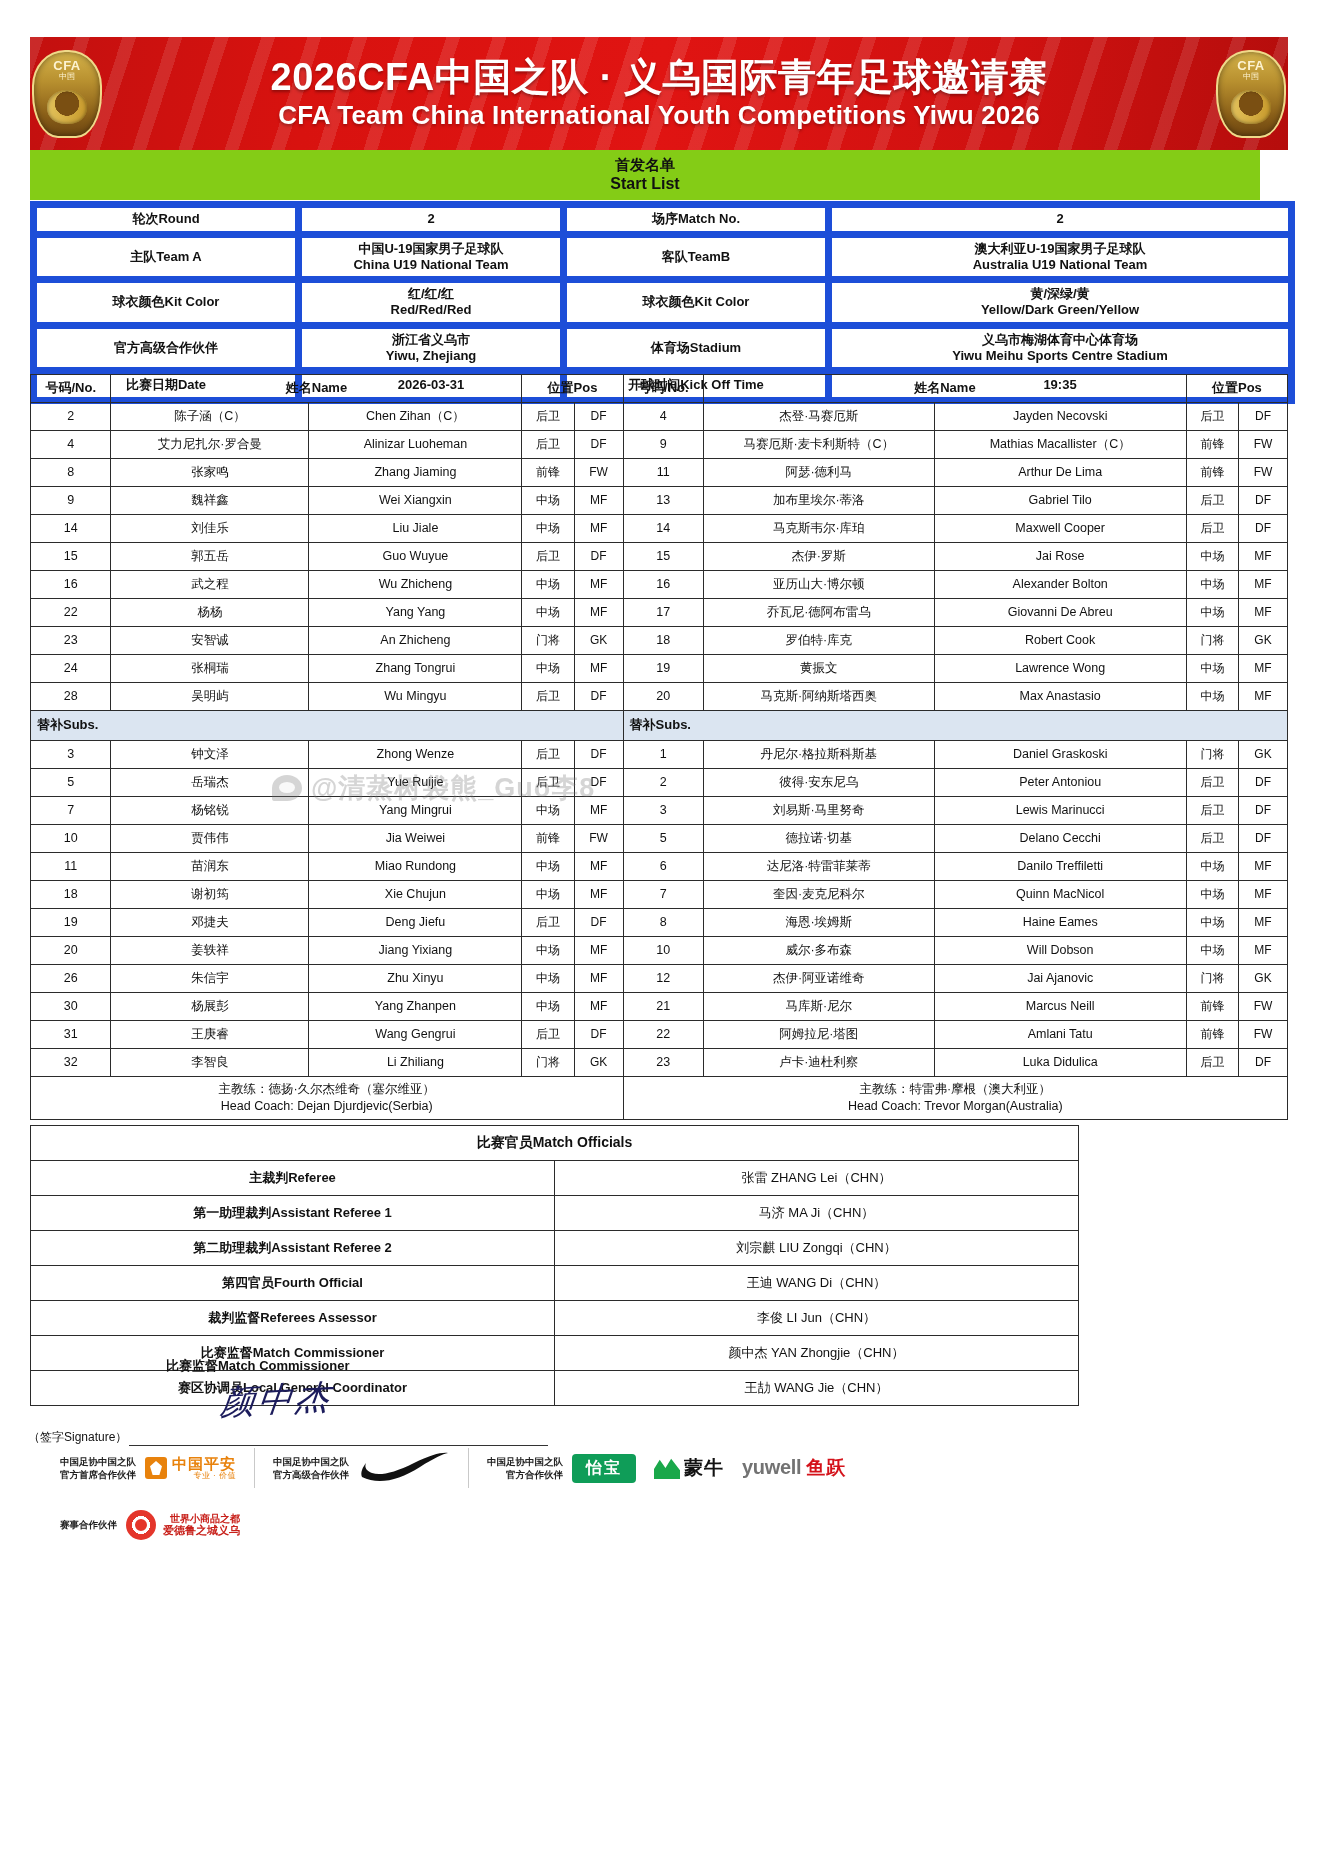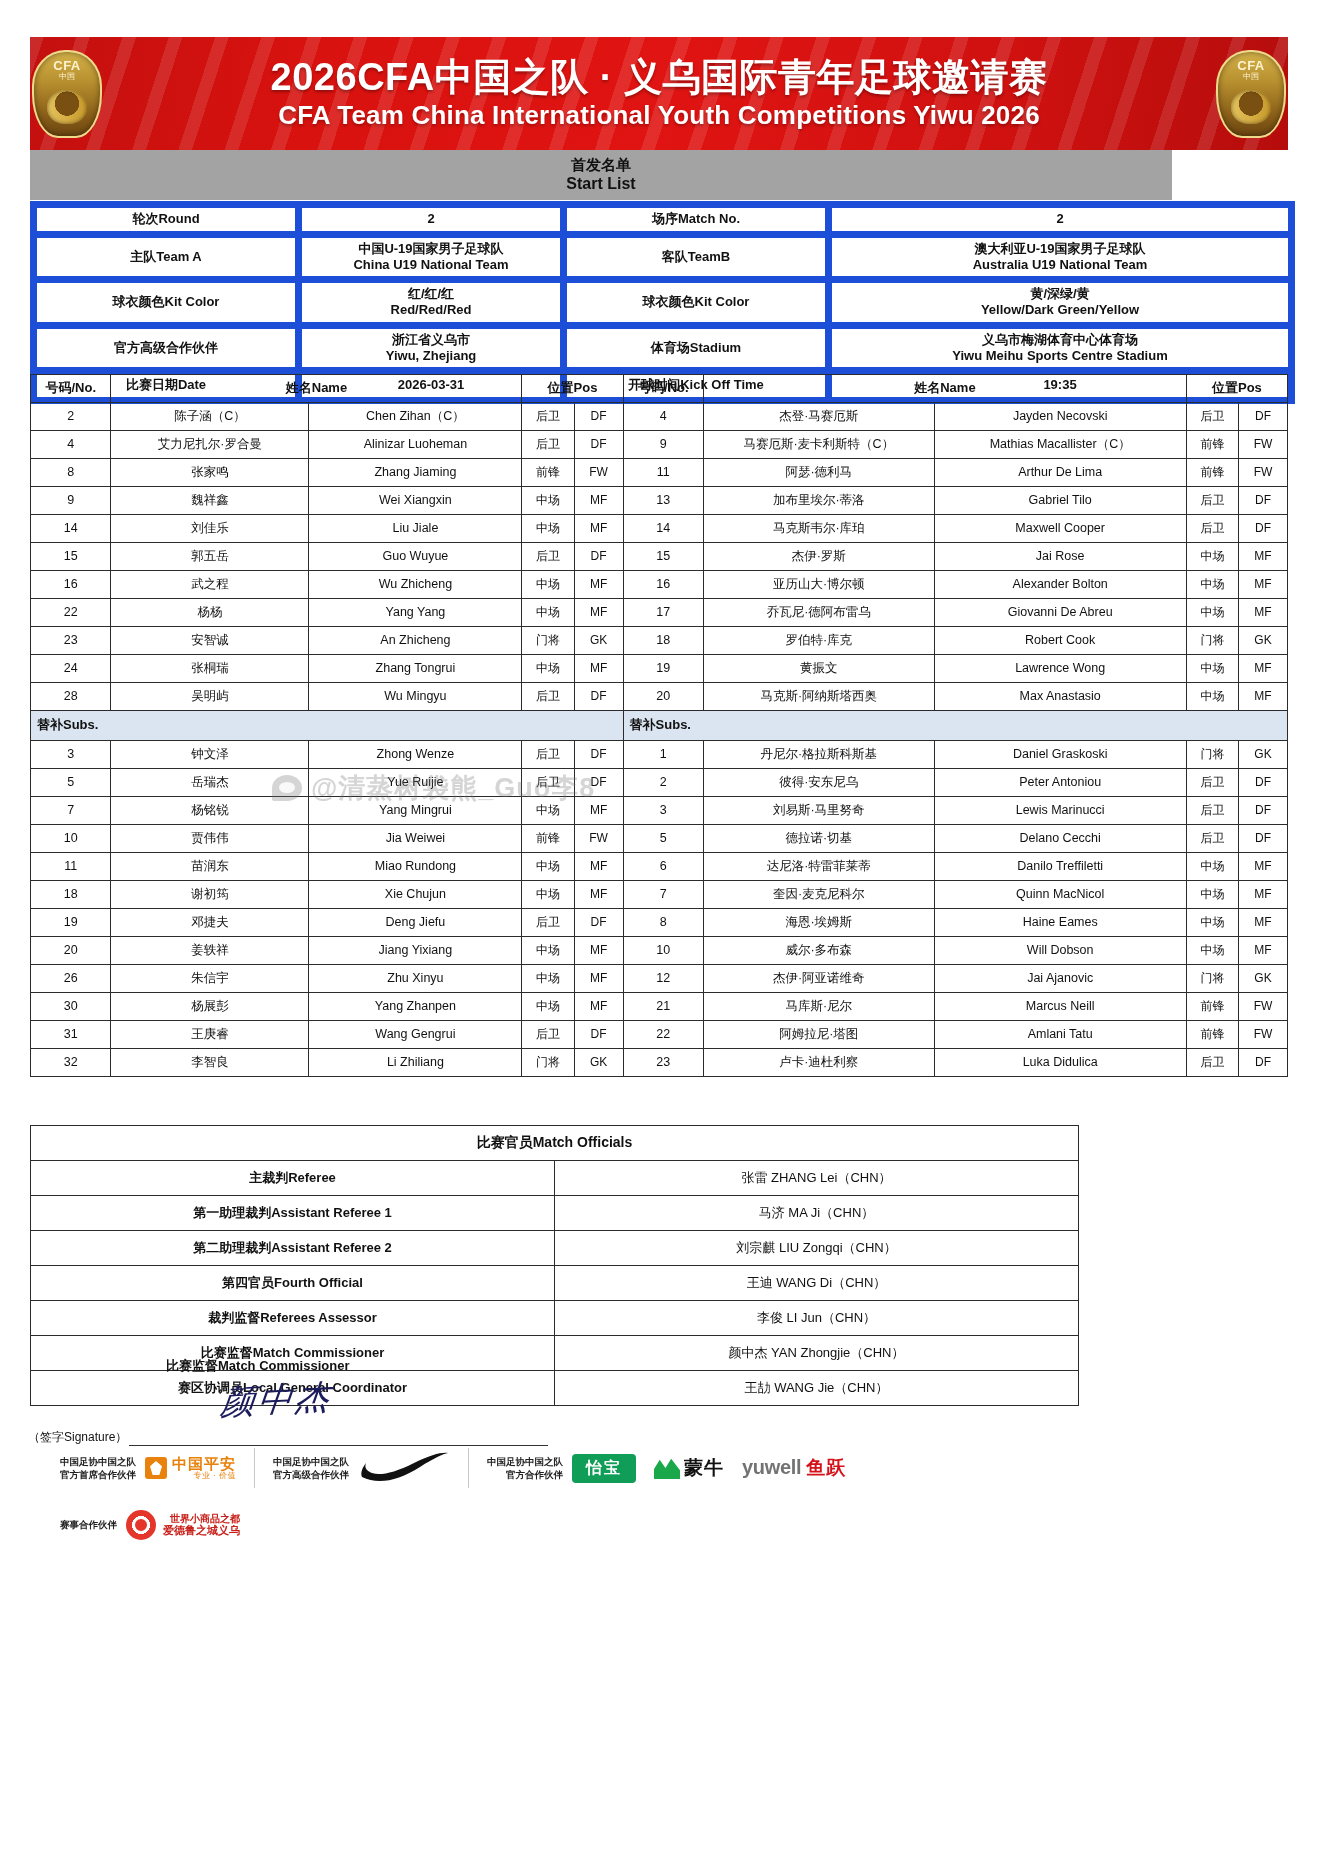--- a/index.html
+++ b/index.html
@@ -52,22 +52,22 @@
     letter-spacing:.5px;text-shadow:0 2px 3px rgba(0,0,0,.32);
     white-space:nowrap;
   }
   .t-en{
     font-size:26px;font-weight:bold;color:#fff;line-height:1.1;margin-top:4px;
     letter-spacing:.2px;text-shadow:0 2px 3px rgba(0,0,0,.28);white-space:nowrap;
   }
 
   
   .startlist{
-    position:absolute;left:30px;top:150px;width:1142px;height:50px;
-    background:#a3a3a3;display:flex;flex-direction:column;
+    position:absolute;left:30px;top:150px;width:1230px;height:50px;
+    background:#84cc16;display:flex;flex-direction:column;
     align-items:center;justify-content:center;
   }
   .startlist .sl-cn{font-size:15px;font-weight:bold;line-height:1.25;}
   .startlist .sl-en{font-size:16px;font-weight:bold;line-height:1.25;}
 
   
   table{border-collapse:collapse;}
   .info{
     position:absolute;left:30px;top:201px;width:1258px;
     table-layout:fixed;
@@ -590,20 +590,30 @@
           <td>李智良</td>
           <td>Li Zhiliang</td>
           <td class="pos">门将</td>
           <td class="pos">GK</td>
           <td class="num">23</td>
           <td>卢卡·迪杜利察</td>
           <td>Luka Didulica</td>
           <td class="pos">后卫</td>
           <td class="pos">DF</td>
         </tr>
+        <tr class="coach">
+          <td colspan="5">
+            <div>主教练：德扬·久尔杰维奇（塞尔维亚）</div>
+            <div>Head Coach: Dejan Djurdjevic(Serbia)</div>
+          </td>
+          <td colspan="5">
+            <div>主教练：特雷弗·摩根（澳大利亚）</div>
+            <div>Head Coach: Trevor Morgan(Australia)</div>
+          </td>
+        </tr>
       </tbody>
   </table>
 
   <table class="officials">
     <colgroup>
         <col style="width:524px">
         <col style="width:524px">
       </colgroup>
     <tbody id="officials-body">
       <tr>

